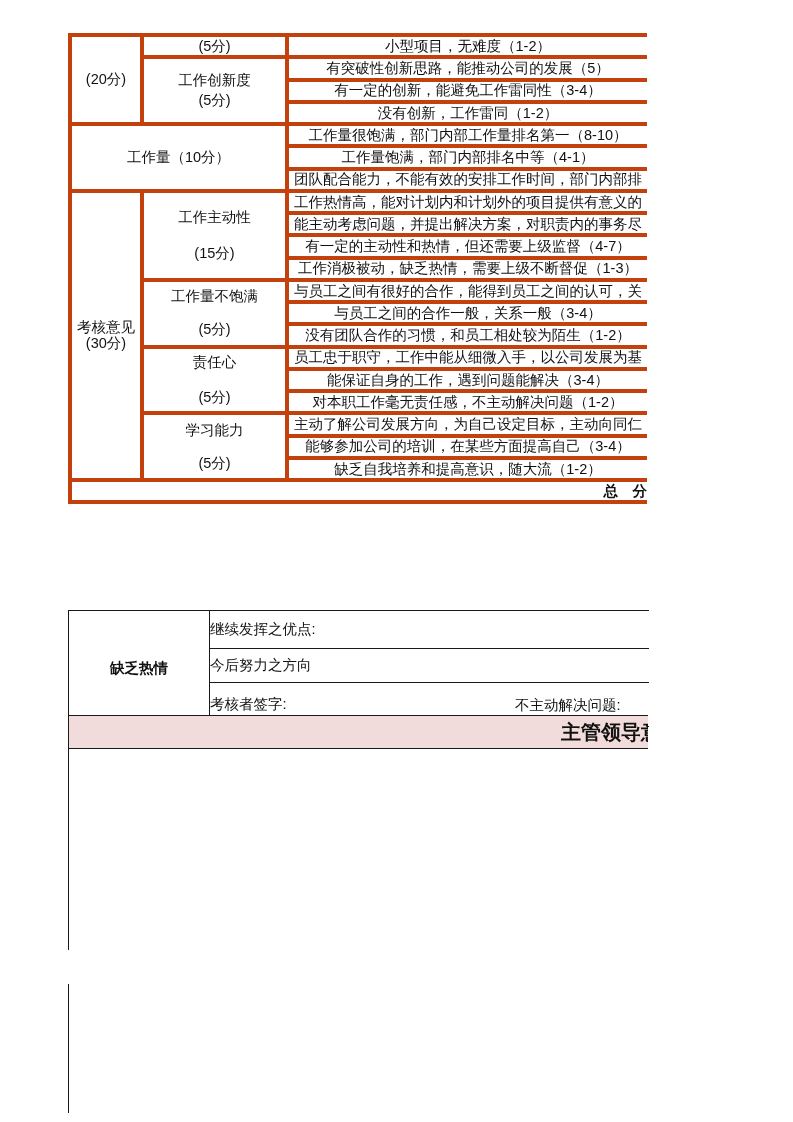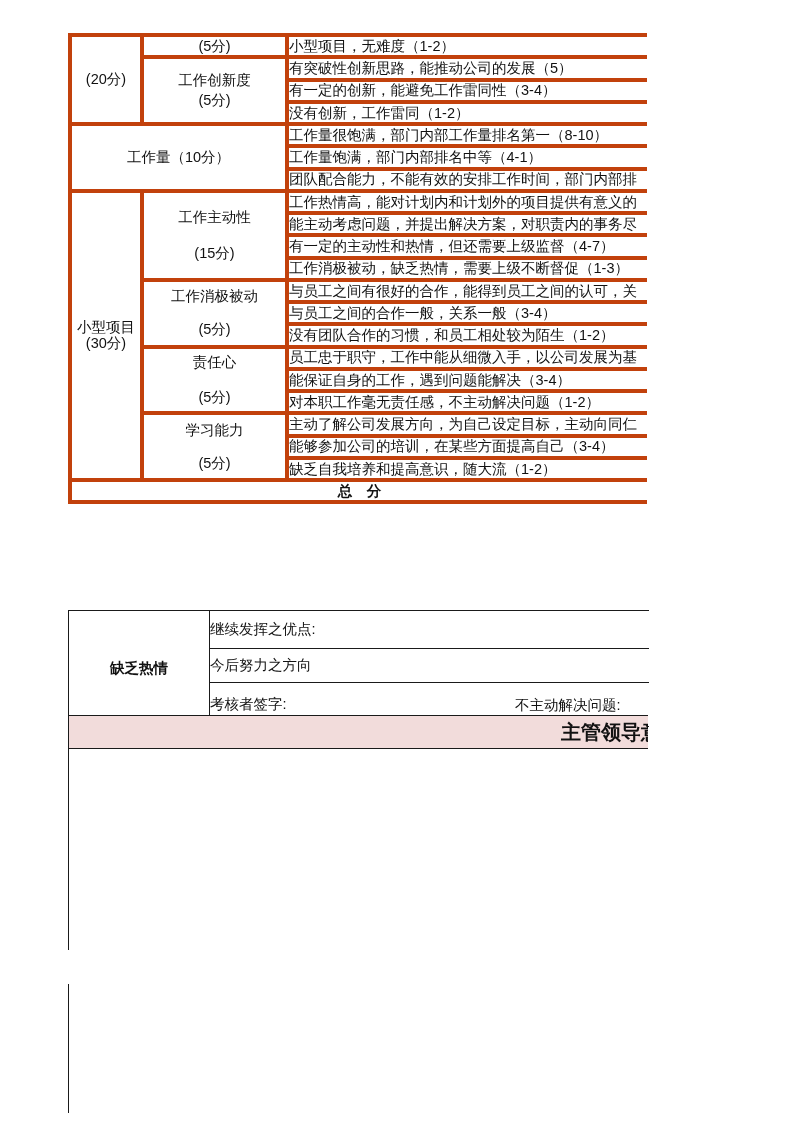--- a/index.html
+++ b/index.html
@@ -6,33 +6,33 @@
   .page{position:relative;width:793px;height:1122px;background:#ffffff;overflow:hidden;
         font-family:"Liberation Sans","DejaVu Sans",sans-serif;color:#111111;}
 
   
   table.t-main{position:absolute;left:68px;top:33px;width:577px;border-collapse:collapse;
                table-layout:fixed;}
   table.t-main td{border:4px solid #c2410c;font-size:14.5px;line-height:1.15;
                   vertical-align:middle;padding:0;overflow:visible;}
   table.t-main td:last-child{border-right:none;}
   table.t-main tr{height:22.25px;}
-  td.c-desc{padding-left:4px;white-space:nowrap;text-align:left;}
+  td.c-desc{padding-left:4px;white-space:nowrap;text-align:center;}
   td.c-center{text-align:center;}
   td.c-sub .nm{display:block;}
   td.c-sub .sc{display:block;}
   td.sub-innov .sc{margin-top:3px;}
   td.sub-init .sc{margin-top:20px;}
   td.sub-team .sc{margin-top:16px;}
   td.sub-resp .sc{margin-top:18px;}
   td.sub-learn .sc{margin-top:16px;}
   td.cat-att{vertical-align:top;padding-top:30px;}
   td.cat-att .sc{}
   tr.row-total{height:63px;}
-  td.cell-total{text-align:center;padding-left:396px;font-weight:bold;font-size:16px;
+  td.cell-total{text-align:right;padding-left:396px;font-weight:bold;font-size:16px;
                 white-space:nowrap;border-right:none;}
 
   
   table.t-review{position:absolute;left:68px;top:610px;width:580px;border-collapse:collapse;
                  table-layout:fixed;}
   table.t-review td{border:1px solid #1a1a1a;font-size:14.5px;vertical-align:middle;padding:0;}
   table.t-review td:last-child{border-right:none;}
   td.rv-label{text-align:center;font-weight:bold;font-size:15px;}
   td.rv-line{padding-left:5px;position:relative;white-space:nowrap;}
   .rv-sign-right{position:absolute;left:305px;top:50%;transform:translateY(-50%);white-space:nowrap;}
@@ -87,42 +87,42 @@
       </tr>
       <tr>
           <td class="c-desc">工作量饱满，部门内部排名中等（4-1）</td>
         </tr>
       <tr>
           <td class="c-desc">团队配合能力，不能有效的安排工作时间，部门内部排</td>
         </tr>
 
       <tr>
         <td class="c-center c-sub cat-att" rowspan="13">
-          <span class="nm">小型项目</span>
+          <span class="nm">考核意见</span>
           <span class="sc">(30分)</span>
         </td>
         <td class="c-center c-sub sub-init" rowspan="4">
           <span class="nm">工作主动性</span>
           <span class="sc">(15分)</span>
         </td>
         <td class="c-desc">工作热情高，能对计划内和计划外的项目提供有意义的</td>
       </tr>
       <tr>
           <td class="c-desc">能主动考虑问题，并提出解决方案，对职责内的事务尽</td>
         </tr>
       <tr>
           <td class="c-desc">有一定的主动性和热情，但还需要上级监督（4-7）</td>
         </tr>
       <tr>
           <td class="c-desc">工作消极被动，缺乏热情，需要上级不断督促（1-3）</td>
         </tr>
 
       <tr>
         <td class="c-center c-sub sub-team" rowspan="3">
-          <span class="nm">工作消极被动</span>
+          <span class="nm">工作量不饱满</span>
           <span class="sc">(5分)</span>
         </td>
         <td class="c-desc">与员工之间有很好的合作，能得到员工之间的认可，关</td>
       </tr>
       <tr>
           <td class="c-desc">与员工之间的合作一般，关系一般（3-4）</td>
         </tr>
       <tr>
           <td class="c-desc">没有团队合作的习惯，和员工相处较为陌生（1-2）</td>
         </tr>

